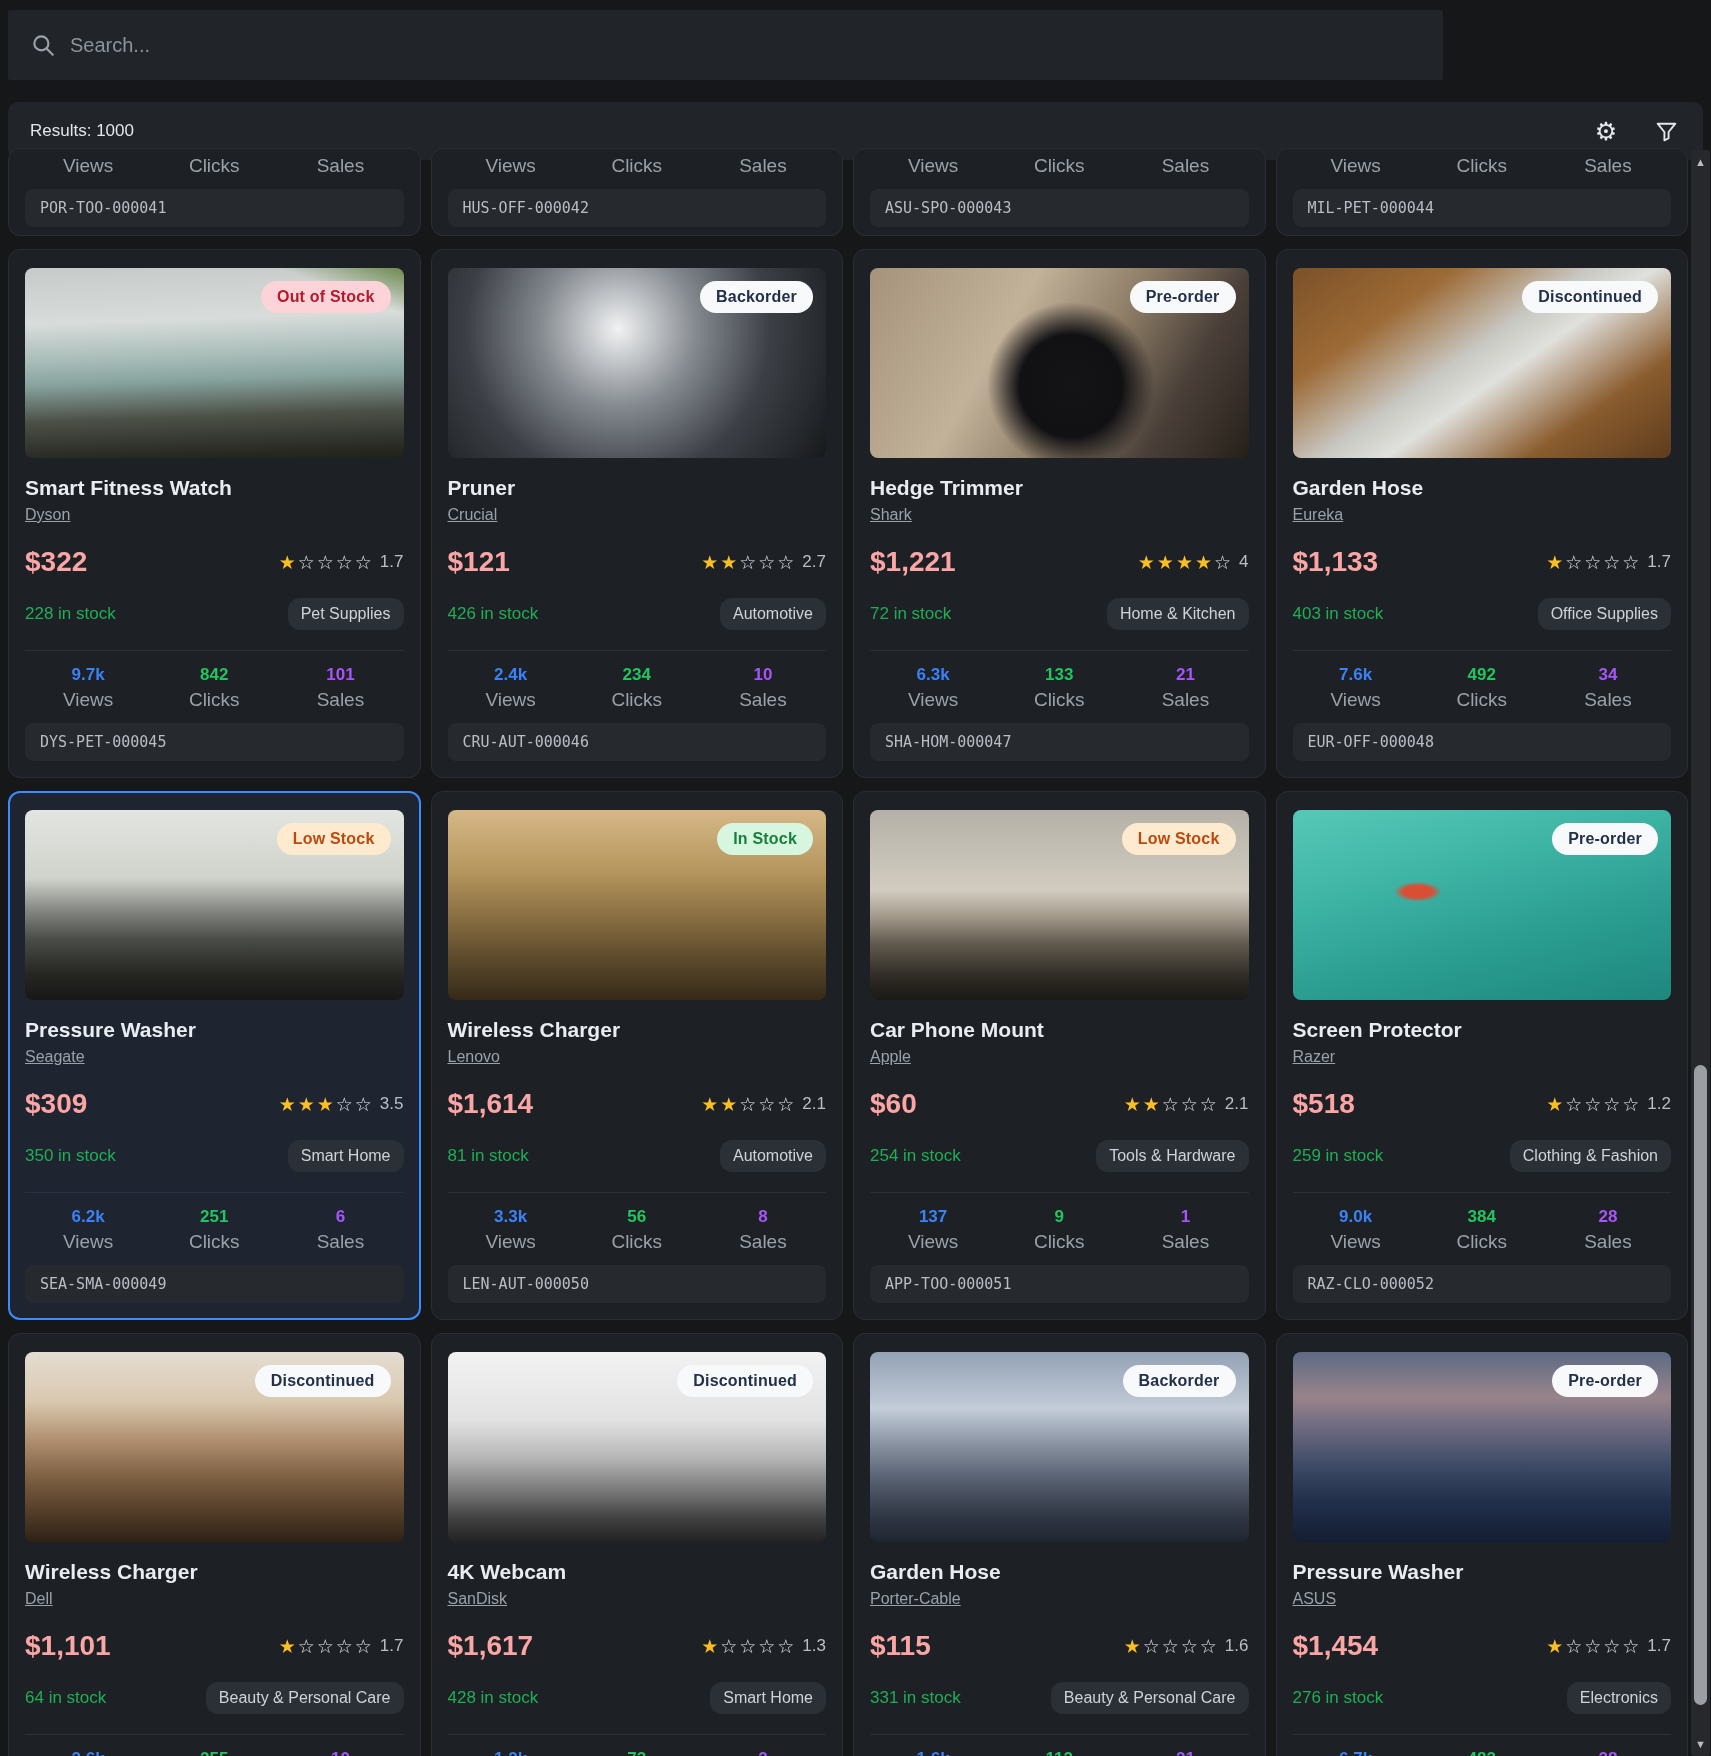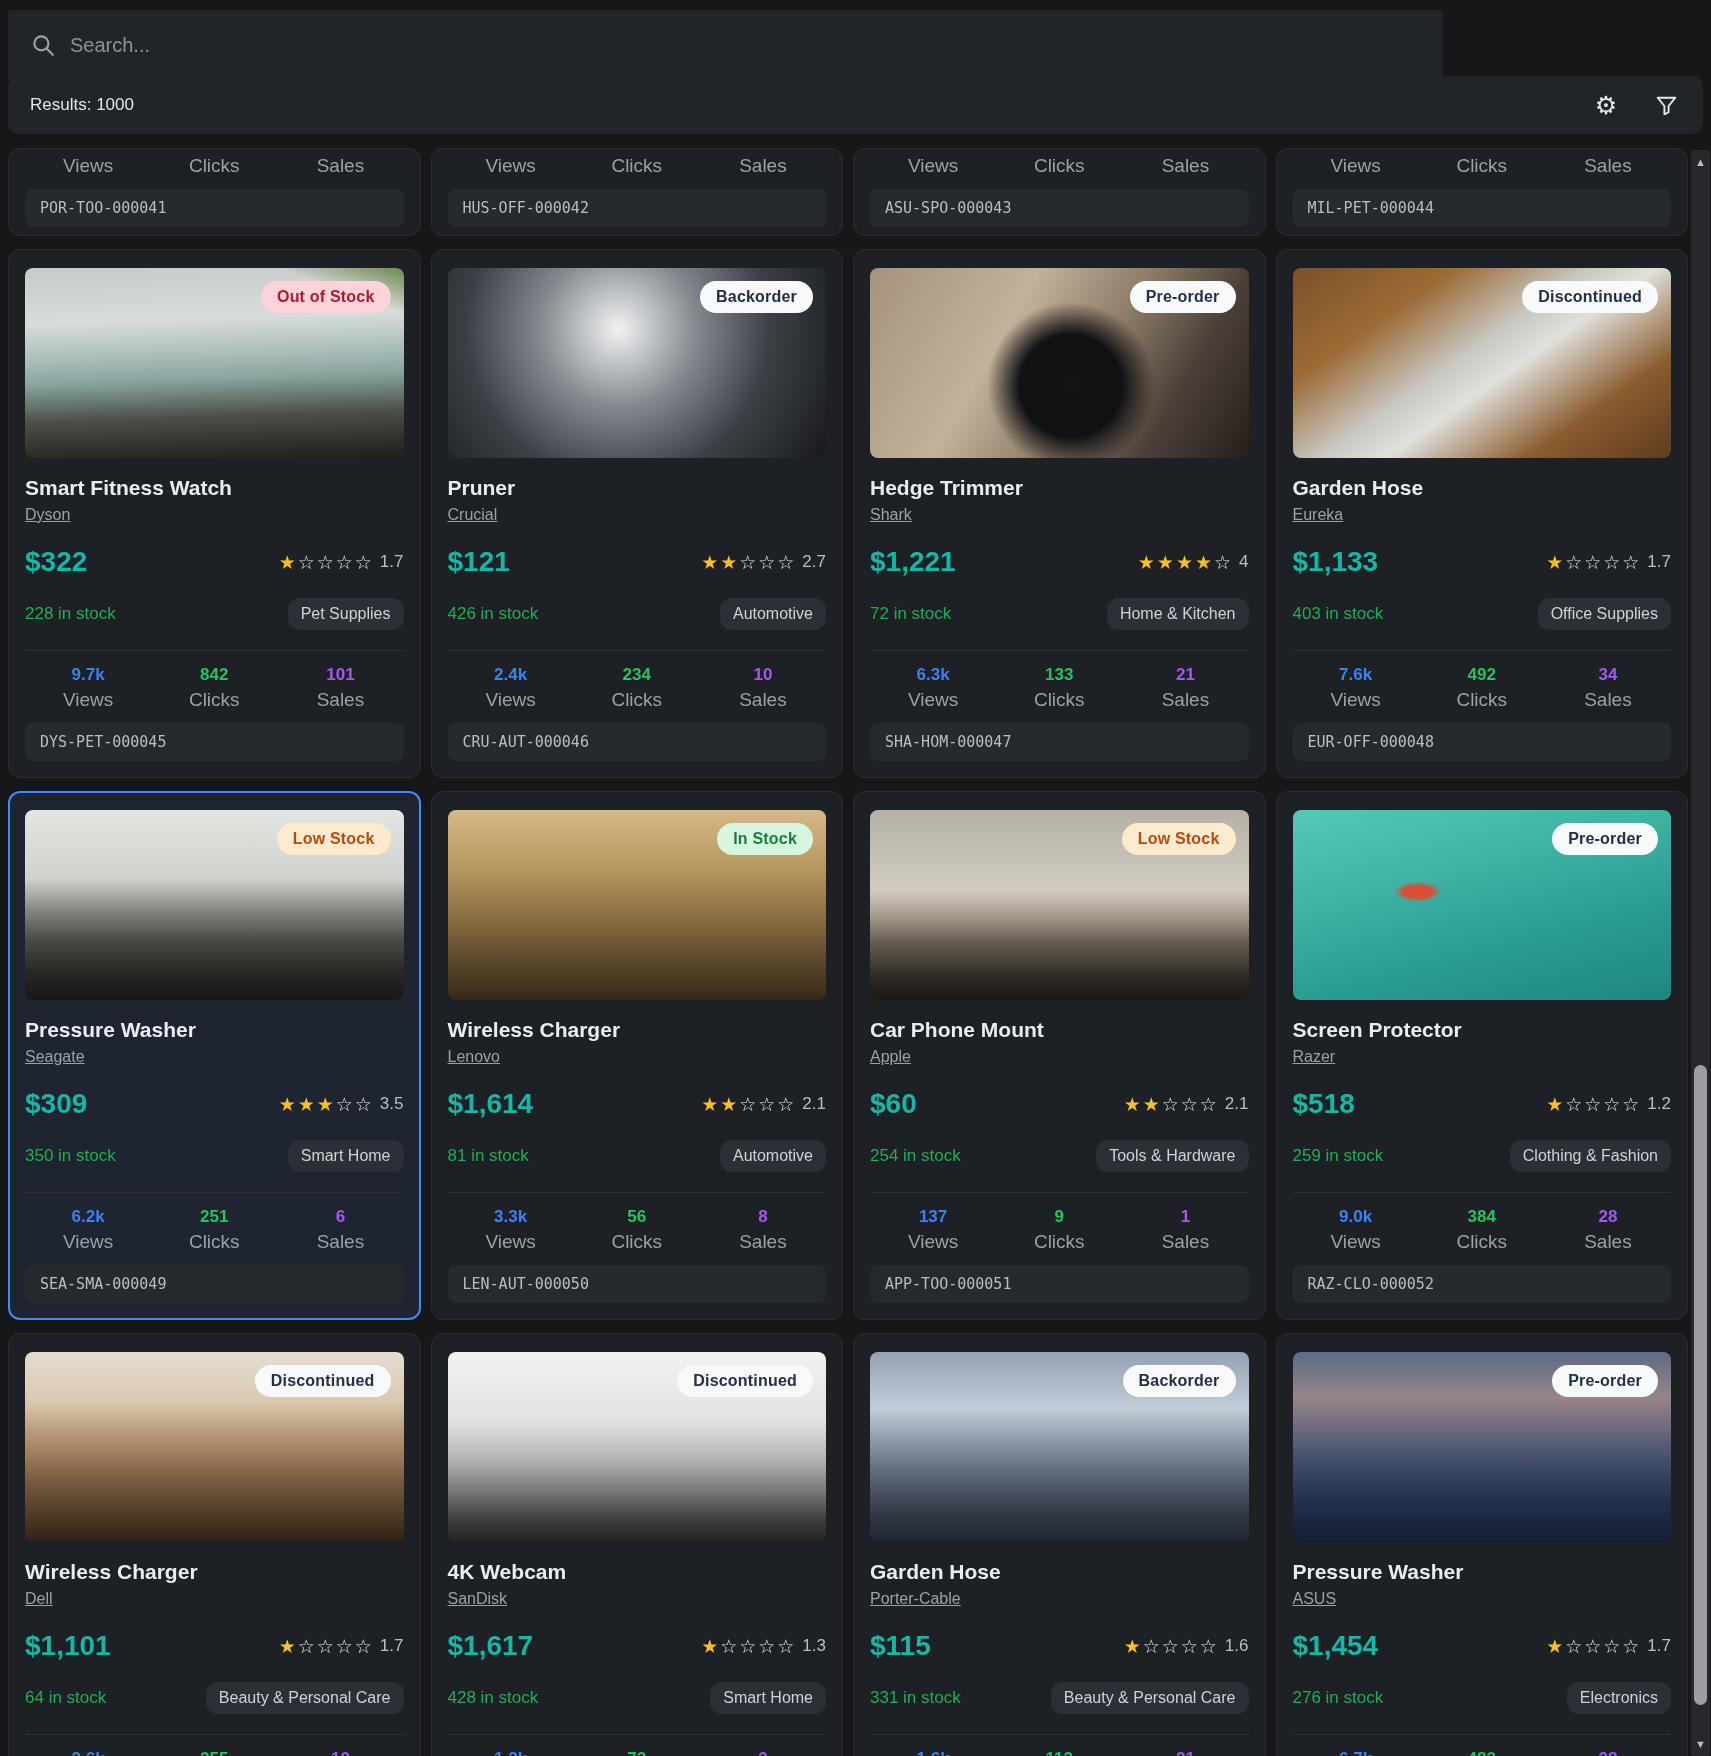--- a/index.html
+++ b/index.html
@@ -17,21 +17,21 @@
     display:flex; align-items:center; padding:12px 22px; gap:14px;
   }
   .search-bar svg { flex:0 0 auto; }
   .search-input {
     flex:1; background:transparent; border:none; outline:none;
     font-family:"Liberation Sans", sans-serif;
     font-size:20px; color:#dfe3e8;
   }
   .search-input::placeholder { color:#8b929b; }
   .results-bar {
-    position:absolute; left:8px; top:76px; width:1695px; height:58px;
+    position:absolute; left:8px; top:102px; width:1695px; height:58px;
     background:#212529; border-radius:10px;
     display:flex; align-items:center; justify-content:space-between;
     padding:0 22px;
   }
   .results-label { font-size:17px; color:#e2e6ea; }
   .bar-actions { display:flex; align-items:center; gap:30px; }
   .icon-btn {
     width:30px; height:30px; display:flex; align-items:center; justify-content:center;
     color:#e5e8ec; cursor:pointer; font-size:25px; line-height:1;
   }
@@ -56,21 +56,21 @@
     font-size:16px; font-weight:bold; padding:7px 16px; border-radius:999px;
     letter-spacing:.2px;
   }
   .badge--out-of-stock { background:#fbd3d8; color:#b31b2c; }
   .badge--backorder, .badge--pre-order, .badge--discontinued { background:#f7f9fb; color:#22304a; }
   .badge--low-stock { background:#fdeacf; color:#bb4a0e; }
   .badge--in-stock { background:#d6f6df; color:#1a7f3c; }
   .title { font-size:21px; font-weight:bold; color:#e9edf1; }
   .brand { font-size:16px; color:#9aa1a9; margin-top:6px;text-decoration:underline; }
   .price-row { margin-top:22px; display:flex; align-items:center; justify-content:space-between; }
-  .price { font-size:28px; font-weight:bold; color:#14b8a6; }
+  .price { font-size:28px; font-weight:bold; color:#fca5a5; }
   .rating { display:flex; align-items:center; gap:6px; }
   .stars { font-size:19px; letter-spacing:2px; line-height:1; }
   .star.filled { color:#fbbf24; }
   .star.empty { color:#e5e7eb; }
   .rating-value { font-size:17px; color:#b9bfc6; }
   .stock-row { margin-top:20px; display:flex; align-items:center; justify-content:space-between; }
   .stock { font-size:17px; color:#1fae54; }
   .category {
     background:#2b3036; color:#ced3d8; font-size:16px;
     padding:7px 13px; border-radius:12px; white-space:nowrap;

